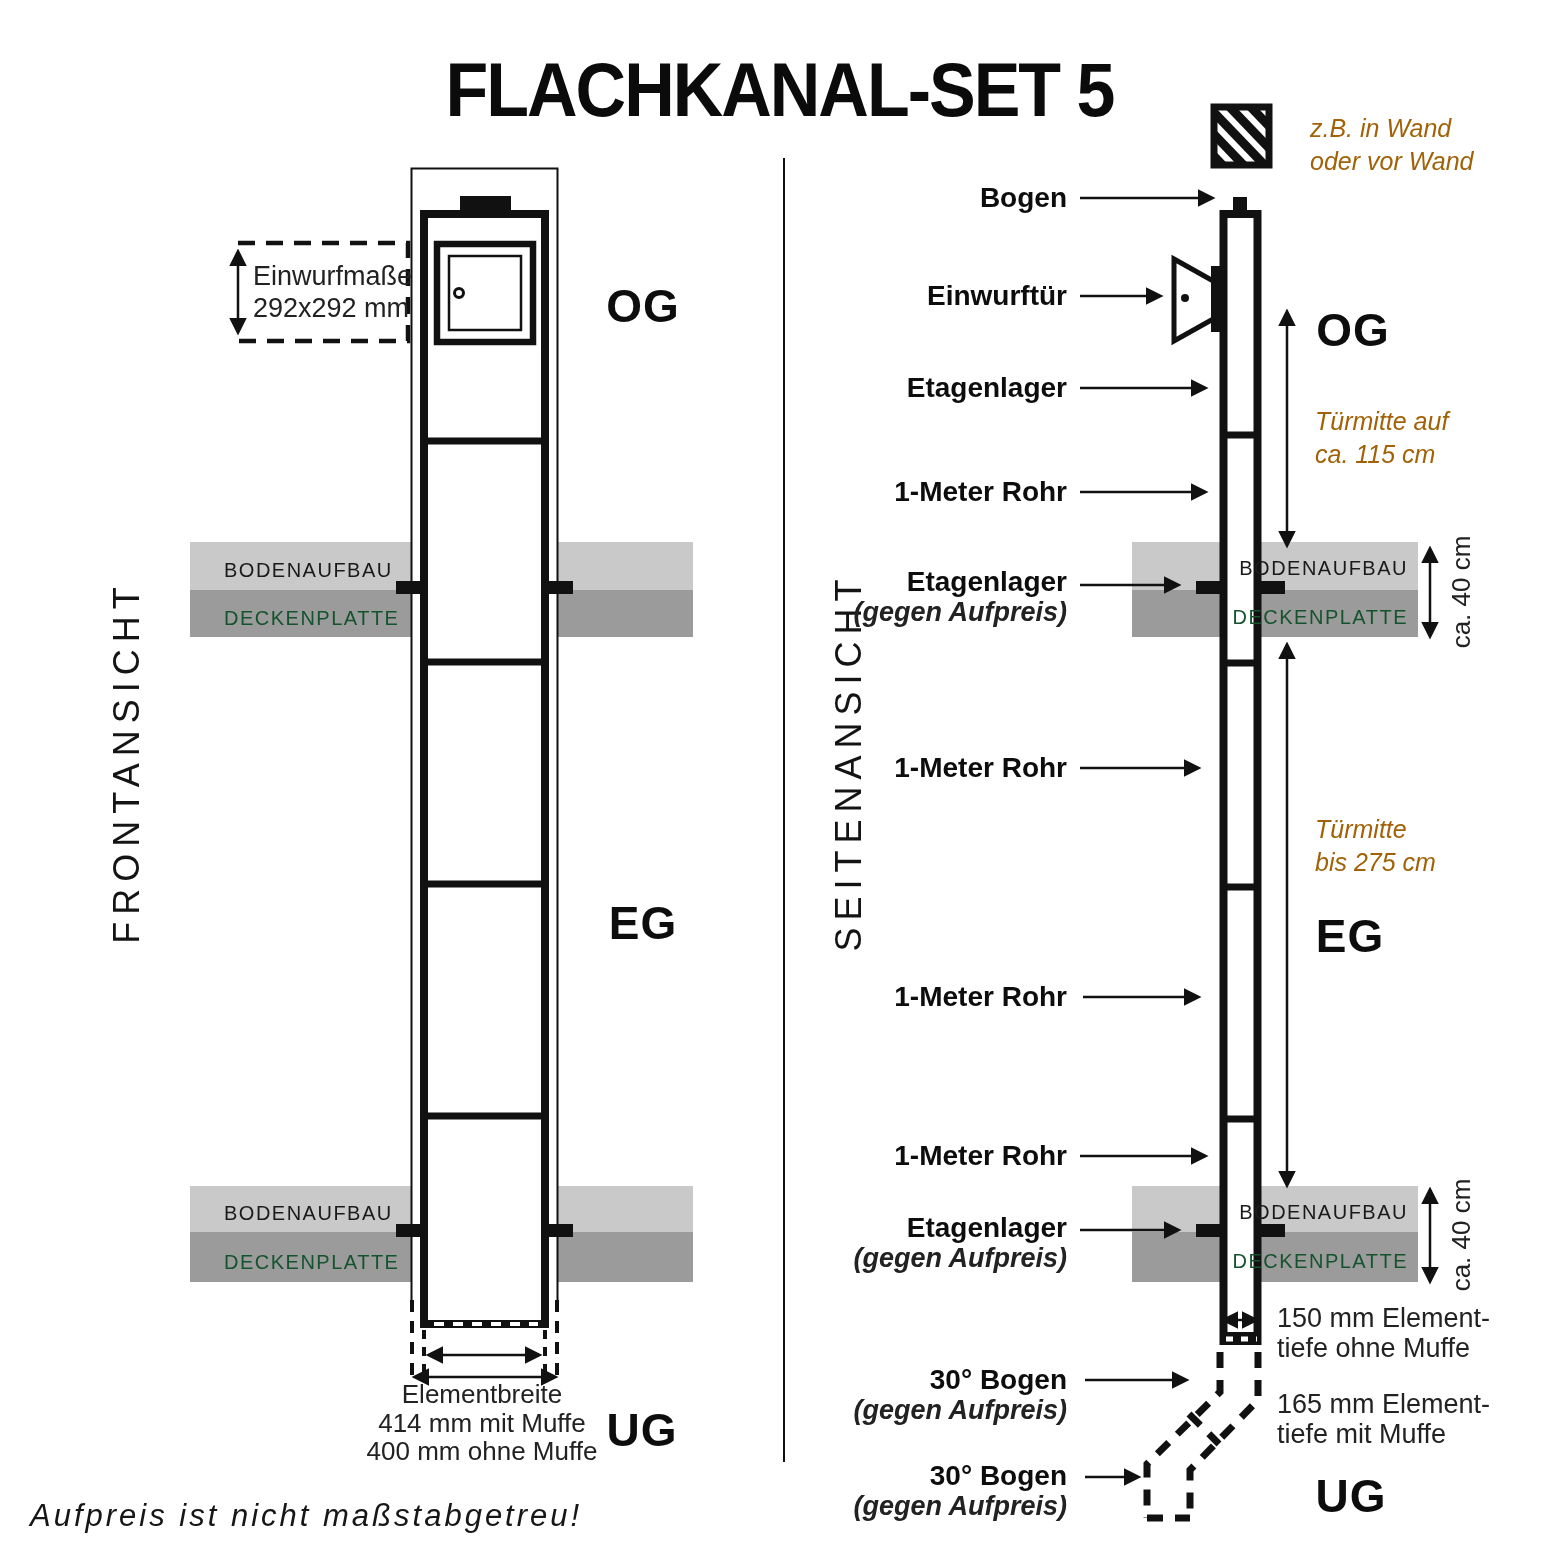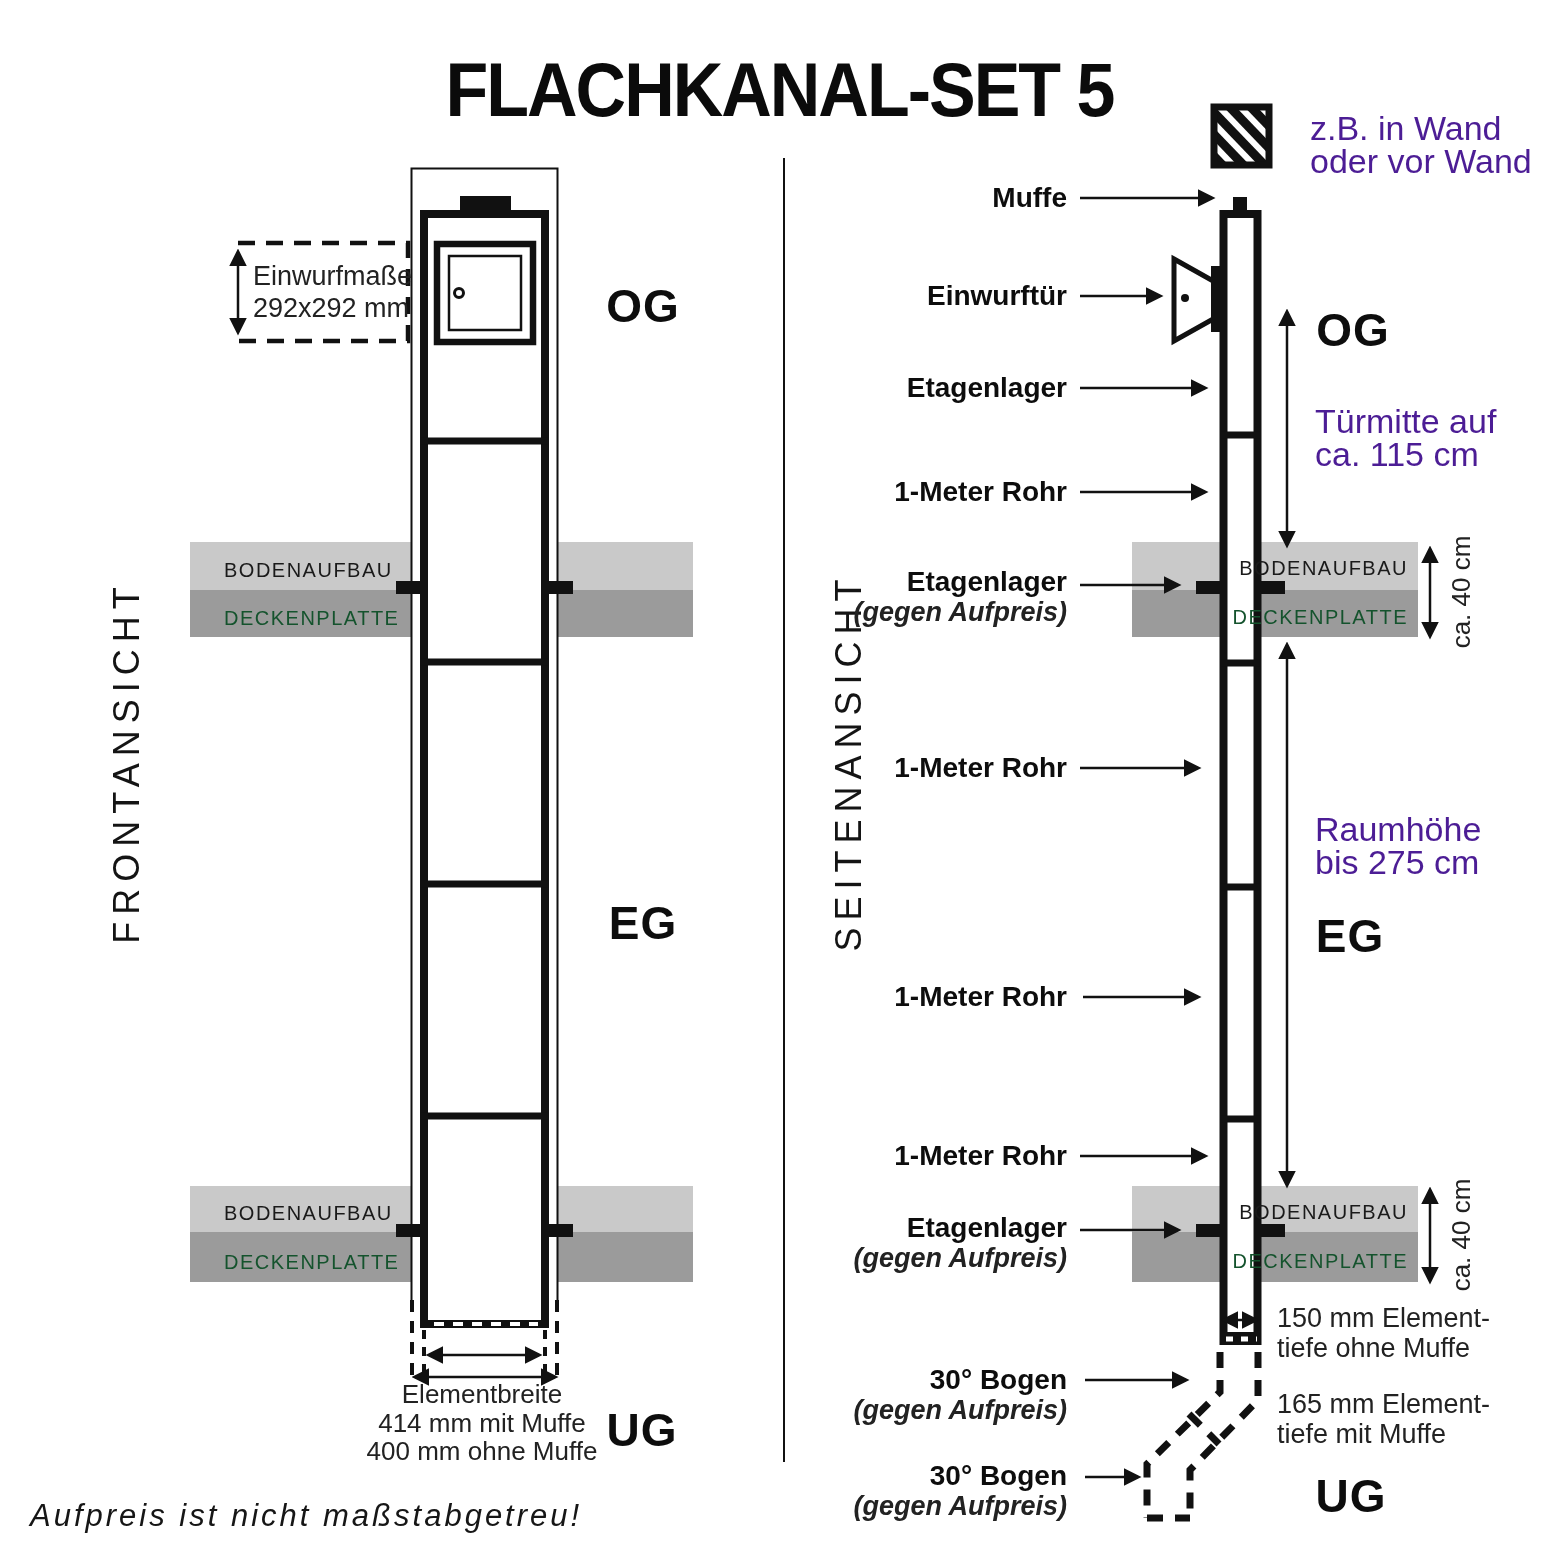--- a/index.html
+++ b/index.html
@@ -6,21 +6,21 @@
   .page{position:relative;width:1559px;height:1559px;background:#ffffff;overflow:hidden;
         font-family:"Liberation Sans",sans-serif;color:#111;}
   svg.draw{position:absolute;left:0;top:0;}
   .t{position:absolute;white-space:nowrap;}
   .c{transform:translate(-50%,-50%);}
   .rot{transform:translate(-50%,-50%) rotate(-90deg);}
   .title{left:0;right:0;top:50px;text-align:center;font-size:70px;font-weight:bold;
          letter-spacing:-2px;transform:scaleY(1.08);color:#0b0b0b;}
   .viewlabel{font-size:36px;letter-spacing:7px;color:#141414;}
   .floor{font-size:46px;font-weight:bold;letter-spacing:1px;color:#0d0d0d;text-align:right;}
-  .ann{font-size:34px;line-height:33px;color:#4c1d95;}
+  .ann{font-size:25px;line-height:33px;color:#a16207;font-style:italic;}
   .ann2{font-size:27px;line-height:30px;color:#222;}
   .plabel{position:absolute;right:492px;text-align:right;font-size:28px;font-weight:bold;
           line-height:30px;white-space:nowrap;color:#0d0d0d;}
   .plabel .sub{font-weight:bold;font-style:italic;font-size:27px;color:#222;}
   .band-label{position:absolute;transform:translateY(-50%);font-size:20px;font-weight:normal;
               letter-spacing:1.5px;white-space:nowrap;color:#1a1a1a;}
   .band-label.w{color:#14532d;}
   .dimrot{font-size:26px;color:#222;}
   .footnote{font-style:italic;font-size:31px;letter-spacing:3px;color:#161616;}
   .einw{font-size:27px;line-height:32px;color:#222;}
@@ -175,21 +175,21 @@
     <div>Elementbreite</div>
     <div>414 mm mit Muffe</div>
     <div>400 mm ohne Muffe</div>
   </div>
 
   <div class="t ann" style="left:1310px;top:112px">
     <div>z.B. in Wand</div>
     <div>oder vor Wand</div>
   </div>
 
-  <div class="plabel" style="top:183px"><span>Muffe</span></div>
+  <div class="plabel" style="top:183px"><span>Bogen</span></div>
   <div class="plabel" style="top:281px"><span>Einwurftür</span></div>
   <div class="plabel" style="top:373px"><span>Etagenlager</span></div>
   <div class="plabel" style="top:477px"><span>1-Meter Rohr</span></div>
   <div class="plabel" style="top:567px">
     <div>Etagenlager</div>
       <div class="sub">(gegen Aufpreis)</div>
   </div>
   <div class="plabel" style="top:753px"><span>1-Meter Rohr</span></div>
   <div class="plabel" style="top:982px"><span>1-Meter Rohr</span></div>
   <div class="plabel" style="top:1141px"><span>1-Meter Rohr</span></div>
@@ -204,21 +204,21 @@
   <div class="plabel" style="top:1461px">
     <div>30° Bogen</div>
       <div class="sub">(gegen Aufpreis)</div>
   </div>
 
   <div class="t ann" style="left:1315px;top:405px">
     <div>Türmitte auf</div>
     <div>ca. 115 cm</div>
   </div>
   <div class="t ann" style="left:1315px;top:813px">
-    <div>Raumhöhe</div>
+    <div>Türmitte</div>
     <div>bis 275 cm</div>
   </div>
   <div class="t rot dimrot" style="left:1461px;top:592px">ca. 40 cm</div>
   <div class="t rot dimrot" style="left:1461px;top:1235px">ca. 40 cm</div>
   <div class="t ann2" style="left:1277px;top:1303px">
     <div>150 mm Element-</div>
     <div>tiefe ohne Muffe</div>
   </div>
   <div class="t ann2" style="left:1277px;top:1389px">
     <div>165 mm Element-</div>

